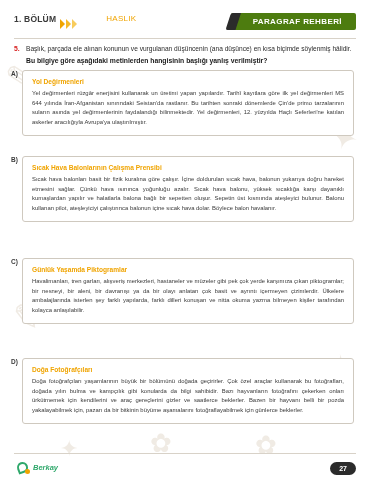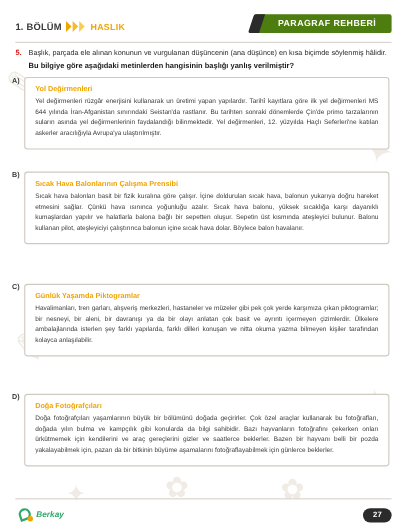--- a/index.html
+++ b/index.html
@@ -34,21 +34,21 @@
 
   
   .header {
     position: absolute;
     left: 0; right: 0; top: 14px;
     height: 22px;
   }
   .chapter-block {
     position: absolute;
     left: 14px; top: 0;
-    display: flex; align-items: center;
+    display: flex; 
     height: 20px;
   }
   .chapter-label {
     font-size: 8.5px;
     font-weight: bold;
     color: #3a3a3a;
     letter-spacing: .2px;
   }
   .chev-group {
     display: flex; align-items: center;
@@ -58,23 +58,24 @@
     width: 0; height: 0;
     border-top: 5px solid transparent;
     border-bottom: 5px solid transparent;
     border-left: 5px solid #f0a400;
     margin-right: 1px;
   }
   .chev.c2 { border-left-color: #f5b929; }
   .chev.c3 { border-left-color: #f8cc5c; }
   .chapter-title {
     font-size: 8px;
-    font-weight: bold;
+    font-weight: normal;
     color: #f0a400;
     letter-spacing: .3px;
+    margin-left: 24px;
   }
   .ribbon {
     position: absolute;
     right: 14px; top: -1px;
     background: #4d7c0f;
     color: #ffffff;
     font-size: 8px;
     font-weight: bold;
     letter-spacing: .4px;
     padding: 4px 14px 4px 22px;

